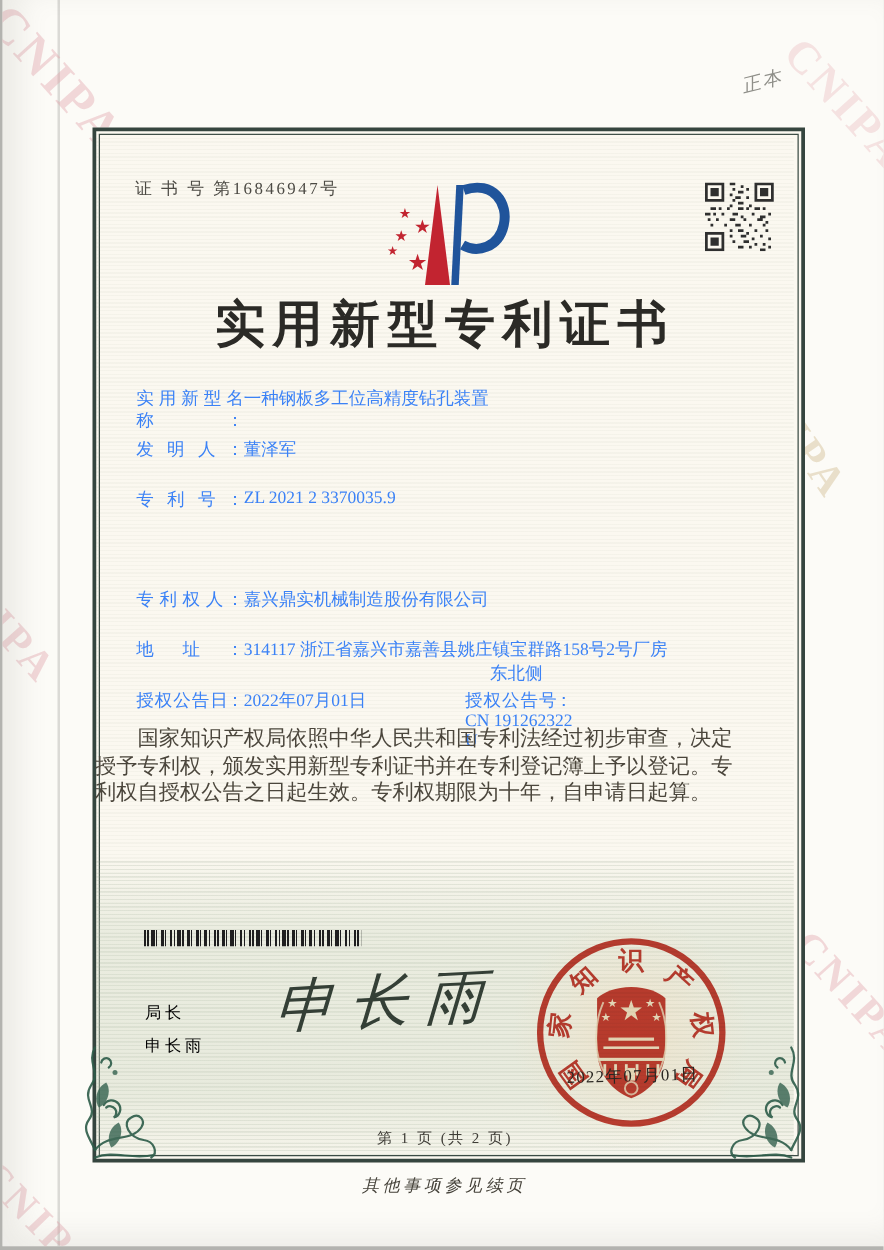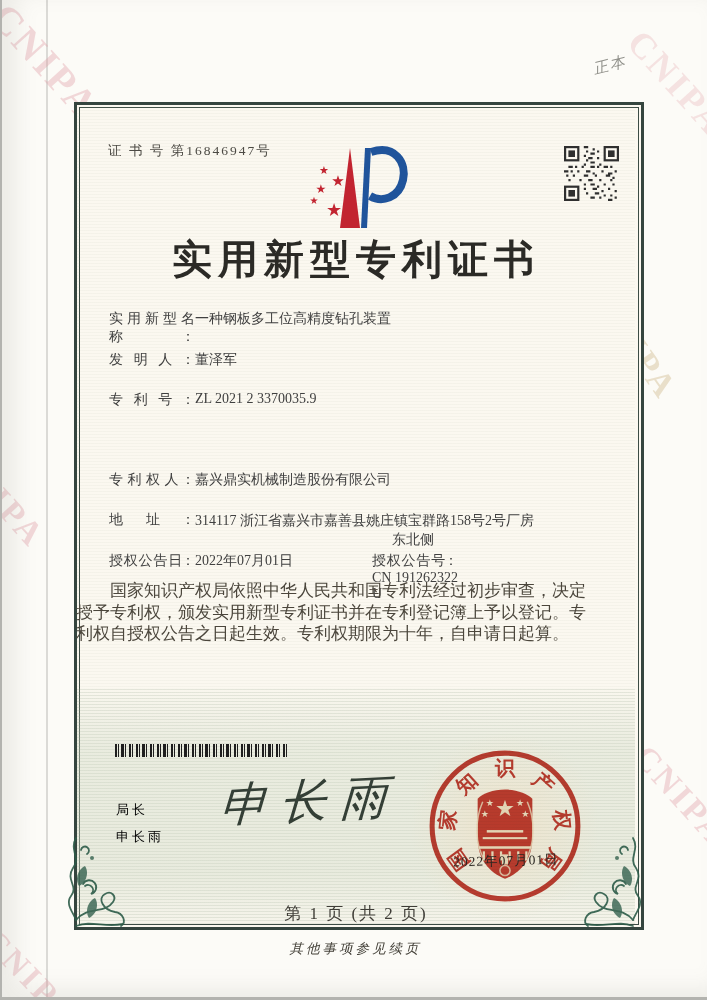--- a/index.html
+++ b/index.html
@@ -41,21 +41,21 @@
   .wm-br2{left:652px;top:738px;font-size:34px;transform:rotate(48deg);}
 
   
   .cert-no{left:106px;top:142px;font-size:13.5px;letter-spacing:2px;color:#4c4a44;}
   .copy-mark{left:591px;top:56px;font-size:15px;color:#8f8f89;transform:rotate(-14deg);
              font-style:italic;letter-spacing:2px;}
   .title{left:72px;top:232px;width:564px;text-align:center;font-size:40px;font-weight:bold;
          letter-spacing:6px;color:#2b2a26;}
 
   
-  .row{left:107px;font-size:14px;color:#404040;}
+  .row{left:107px;font-size:14px;color:#3b82f6;}
   .lab{display:inline-block;width:86px;text-align:justify;text-align-last:justify;vertical-align:top;}
   .lab::after{content:"：";margin-left:-2px;}
   .val{display:inline-block;vertical-align:top;}
   .val2{display:block;text-align:center;}
   .row-name{top:310px;}
   .row-inventor{top:351px;}
   .row-patno{top:391px;}
   .row-filing{top:431px;}
   .row-patentee{top:471px;}
   .row-address{top:511px;}
@@ -84,21 +84,21 @@
   .seal{left:422px;top:745px;width:162px;height:162px;mix-blend-mode:multiply;opacity:.95;}
   .seal-date{left:430px;top:852px;width:148px;text-align:center;font-size:13.5px;
              letter-spacing:1px;color:#2a2722;transform:rotate(-1.5deg);z-index:6;}
 
   
   .orn{width:72px;height:96px;opacity:.9;}
   .orn-left{left:59px;top:836px;}
   .orn-right{left:574px;top:836px;transform:scaleX(-1);}
 
   
-  .page-no{left:72px;top:902px;width:564px;text-align:center;font-size:17px;
+  .page-no{left:72px;top:902px;width:564px;text-align:center;font-size:12px;
            letter-spacing:2px;color:#3f3d37;}
   .foot-note{left:0;top:940px;width:707px;text-align:center;font-size:13.5px;
              font-style:italic;letter-spacing:3px;color:#45423a;}
 
   svg text{font-family:"Liberation Serif","DejaVu Serif",serif;}
 </style>
 </head>
 <body>
 
 <div id="page">

